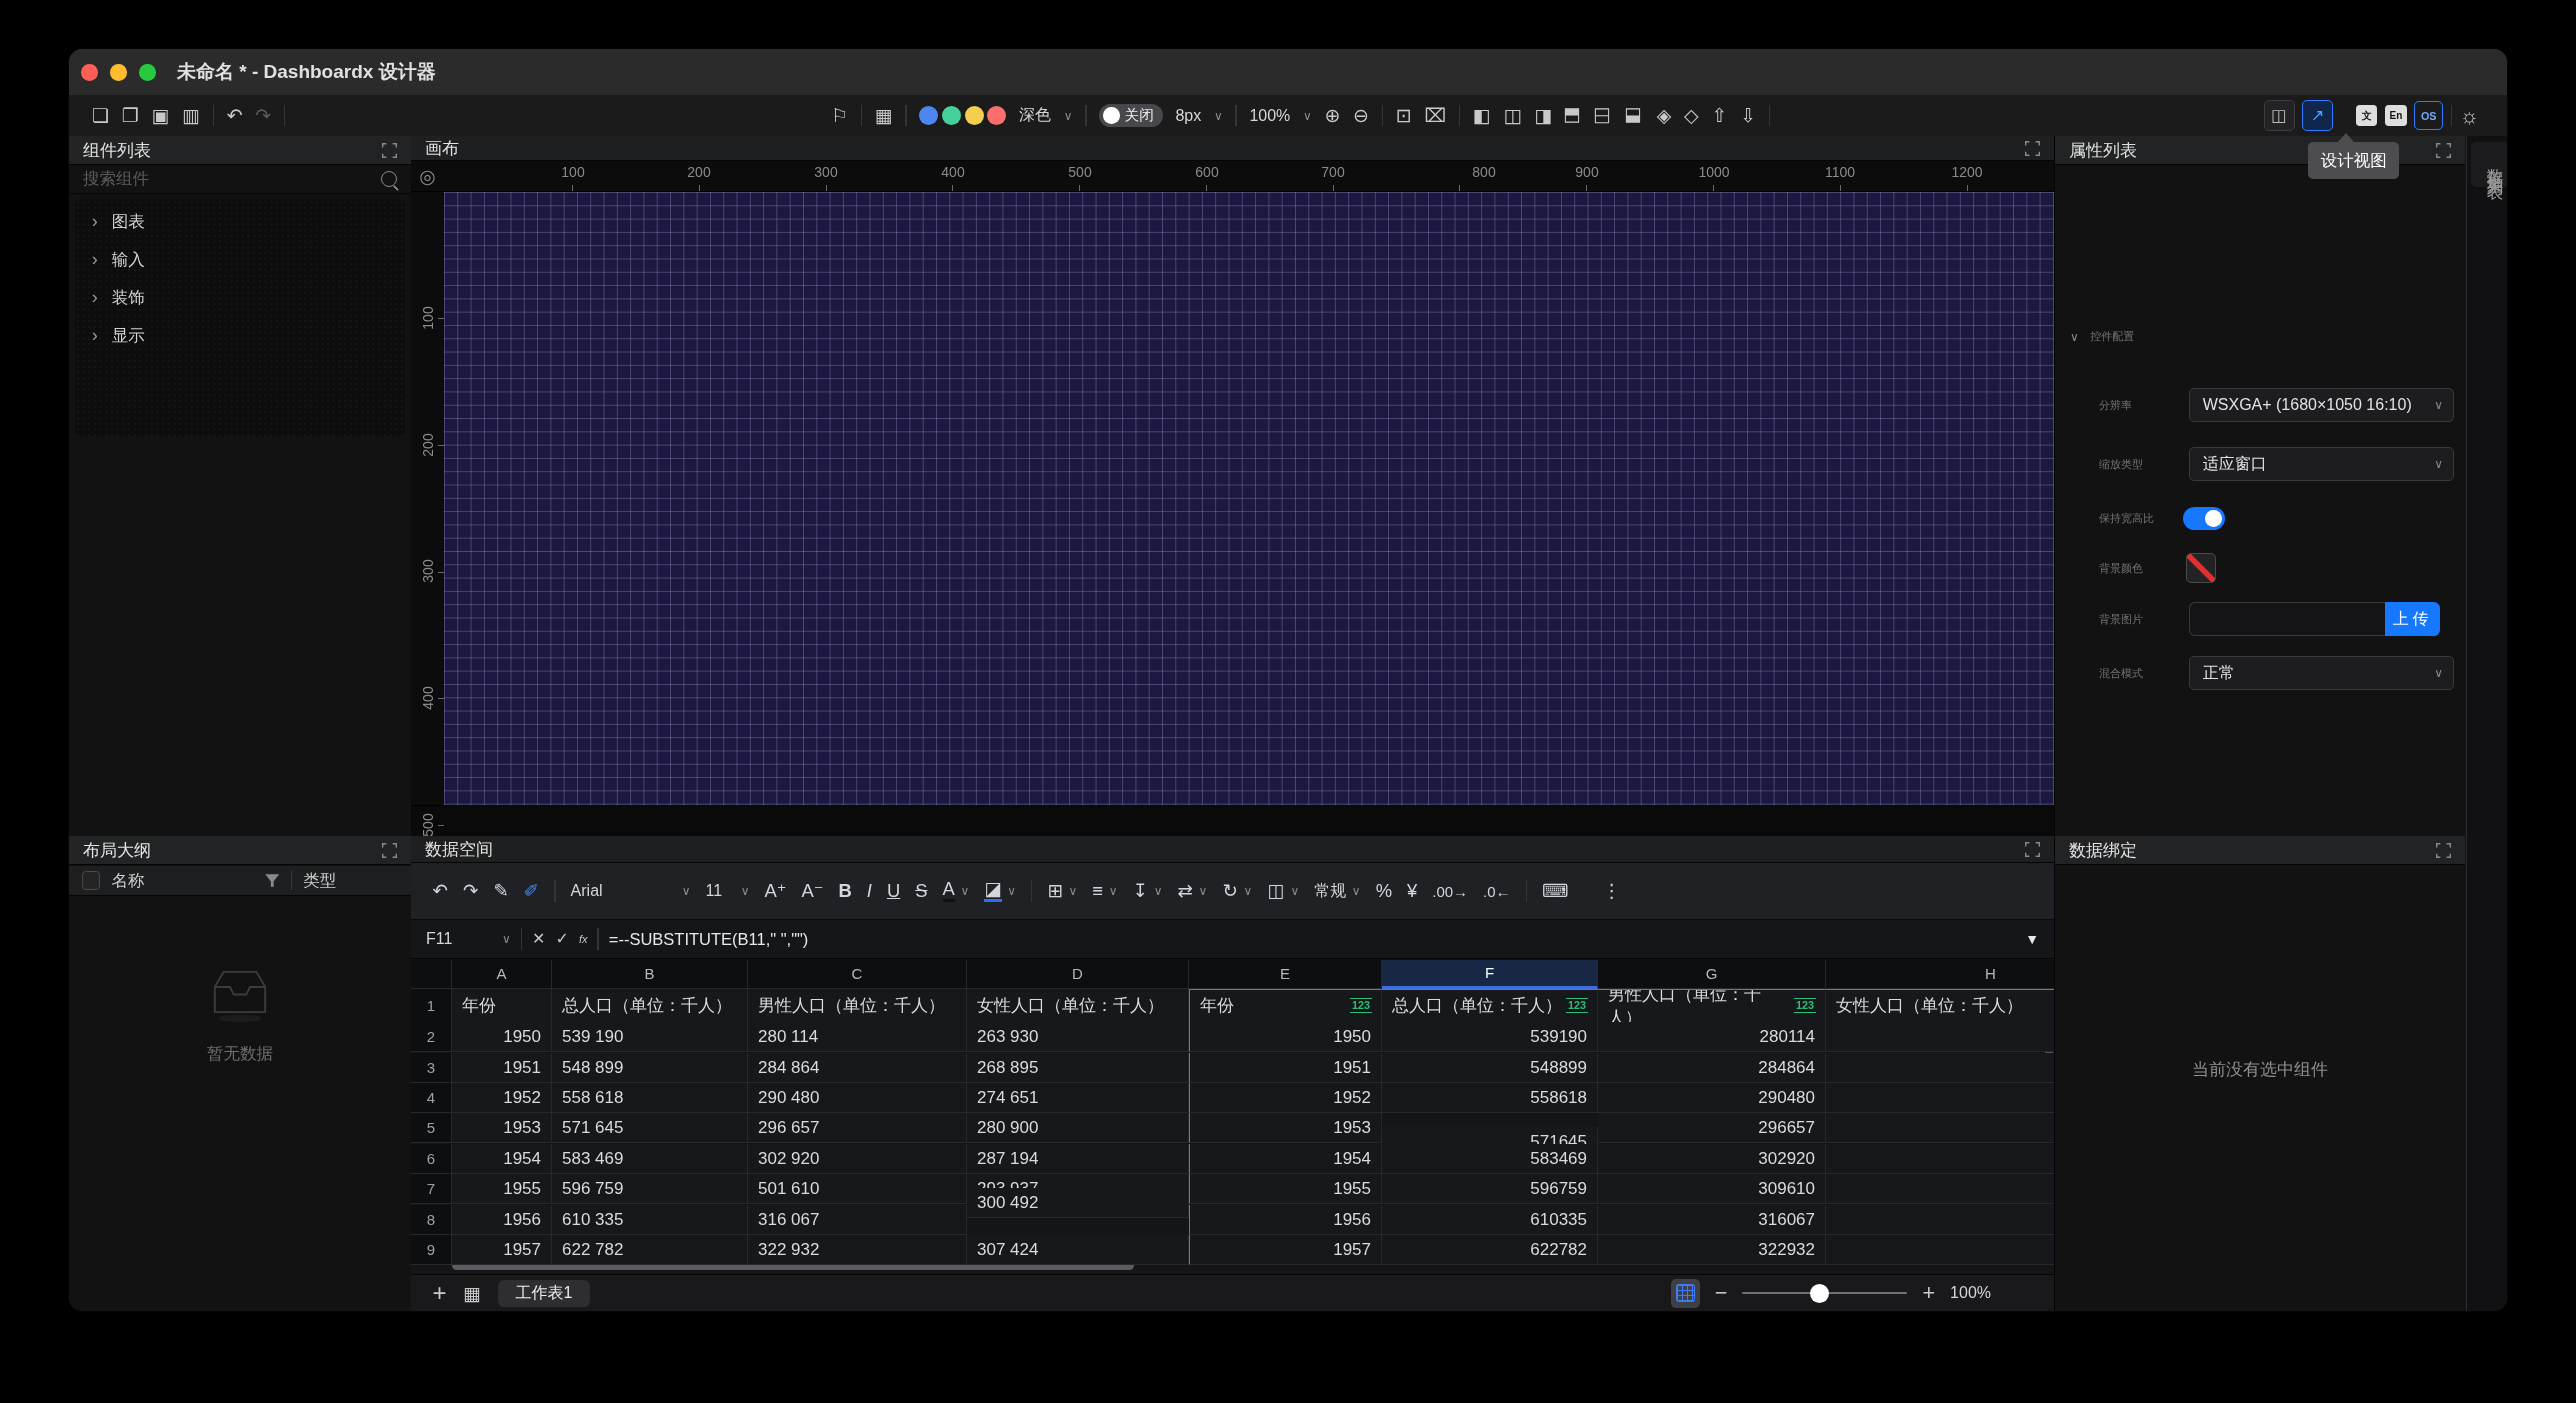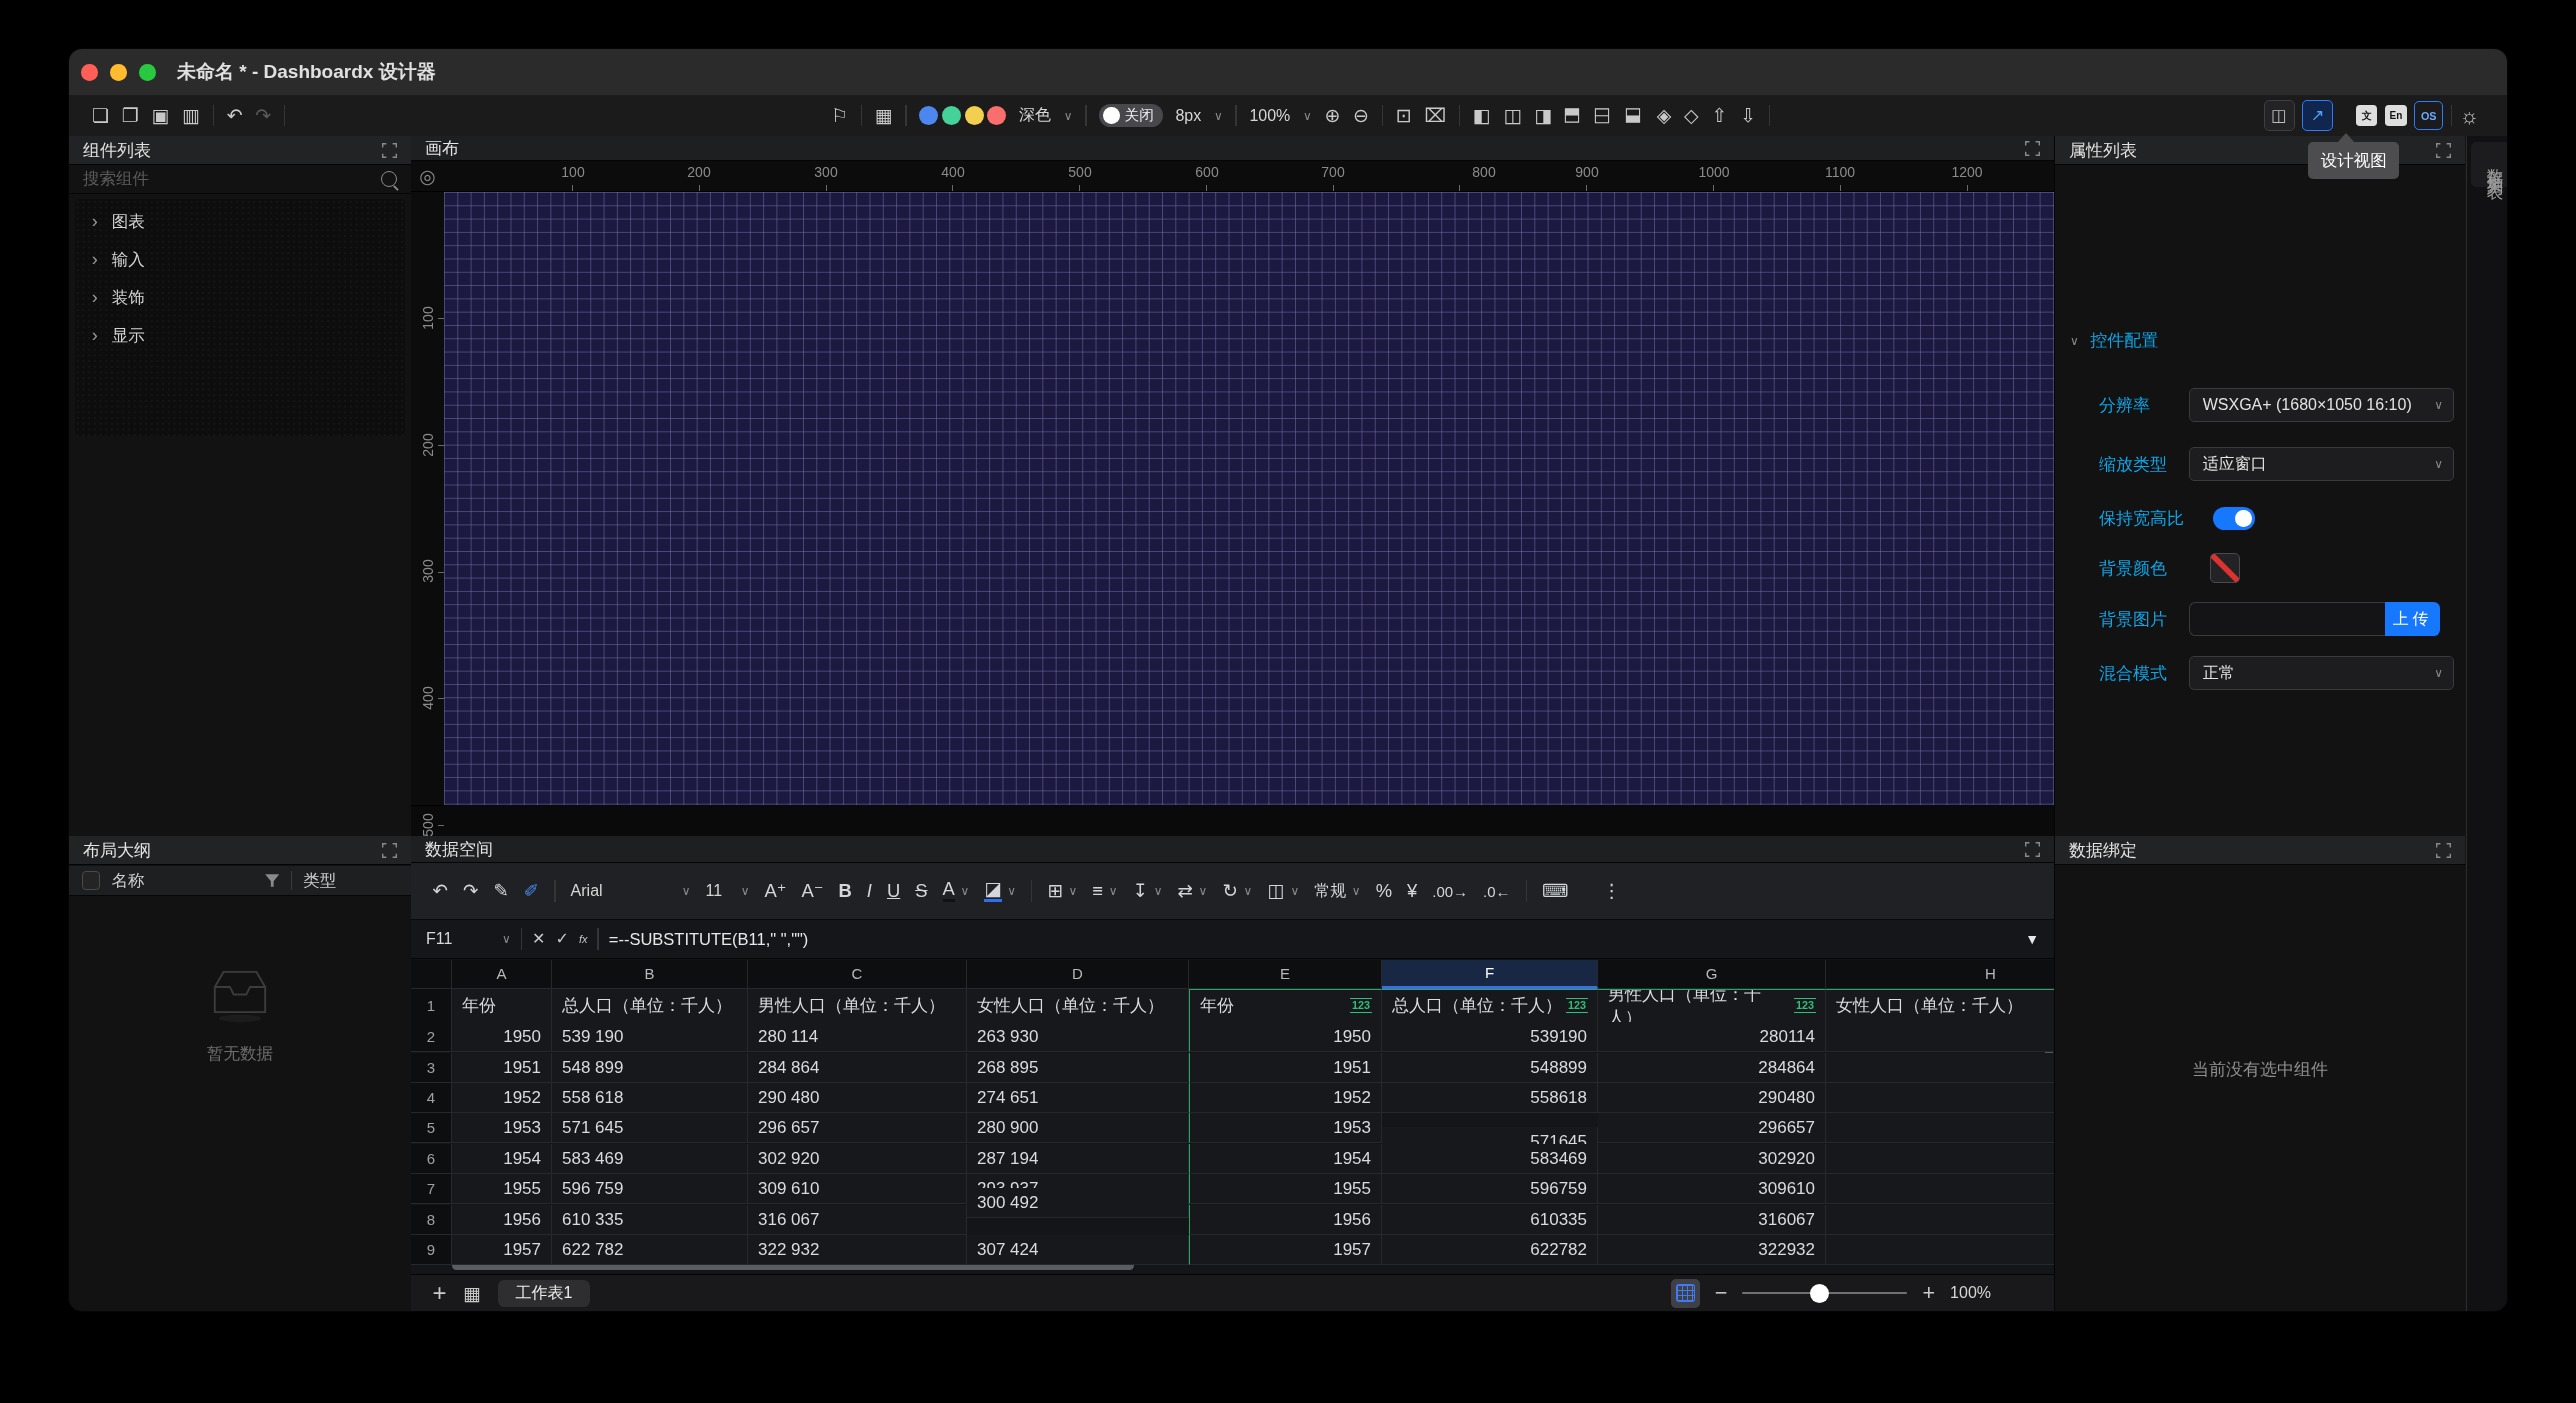--- a/index.html
+++ b/index.html
@@ -55,21 +55,21 @@
   .htick{position:absolute;top:2.5px;font-size:14px;color:#8b8b8b;transform:translateX(-50%);}
   .htickline{position:absolute;bottom:0;width:1.3px;height:5.7px;background:#6a6a6a;}
   .vtick{position:absolute;left:2.5px;font-size:14px;color:#8b8b8b;transform:rotate(-90deg);transform-origin:center;}
   .vtickline{position:absolute;right:0;width:5.7px;height:1.3px;background:#6a6a6a;}
   .grid{position:absolute;background-color:#1c1940;
         background-image:linear-gradient(rgba(145,140,200,.40) 0.6px,transparent 0.6px),
                          linear-gradient(90deg,rgba(145,140,200,.40) 0.6px,transparent 0.6px);
         background-size:13.3px 13.3px;}
   .eyecorner{position:absolute;display:flex;align-items:center;justify-content:center;font-size:19px;color:#8a8a8a;}
   .prow{position:absolute;display:flex;align-items:center;}
-  .plabel{font-size:17px;color:#0ea5e9;}
+  .plabel{font-size:11px;color:#737373;}
   .psel{background:#1d1d1f;border:1.3px solid #3a3a3c;border-radius:5px;height:34px;display:flex;align-items:center;
         justify-content:space-between;padding:0 10px 0 12.7px;font-size:16px;color:#e2e2e2;box-sizing:border-box;}
   .toggle{width:42px;height:23px;background:#1677ff;border-radius:11.4px;position:relative;}
   .toggle::after{content:"";position:absolute;right:3.2px;top:3.2px;width:16.5px;height:16.5px;border-radius:50%;background:#fff;}
   .swatch{width:28px;height:28px;border:1.3px solid #4a4a4c;border-radius:5px;background:#232325;
           background-image:linear-gradient(45deg,transparent 42%,#e03131 44%,#e03131 56%,transparent 58%);}
   .upl-input{width:196px;height:34px;background:#141416;border:1.3px solid #3a3a3c;border-right:none;border-radius:6.3px 0 0 6.3px;box-sizing:border-box;}
   .upl-btn{width:55px;height:34px;background:#1677ff;border-radius:0 6.3px 6.3px 0;color:#fff;font-size:16px;
            display:flex;align-items:center;justify-content:center;letter-spacing:3.8px;}
   
@@ -471,21 +471,21 @@
           <div class="cell al" style="left: 141px; width: 196px; top: 184px; height: 30px;">583 469</div>
           <div class="cell al" style="left: 337px; width: 219px; top: 184px; height: 30px;">302 920</div>
           <div class="cell al" style="left: 556px; width: 222px; top: 184px; height: 30px;">287 194</div>
           <div class="cell ar greenL" style="left: 778px; width: 193px; top: 184px; height: 30px;">1954</div>
           <div class="cell ar" style="left: 971px; width: 216px; top: 184px; height: 30px;">583469</div>
           <div class="cell ar" style="left: 1187px; width: 228px; top: 184px; height: 30px;">302920</div>
           <div class="cell ar" style="left: 1415px; width: 330px; top: 184px; height: 30px;">287194</div>
           <div class="cell rownum" style="left: 0px; width: 41px; top: 214px; height: 30px;">7</div>
           <div class="cell ar" style="left: 41px; width: 100px; top: 214px; height: 30px;">1955</div>
           <div class="cell al" style="left: 141px; width: 196px; top: 214px; height: 30px;">596 759</div>
-          <div class="cell al" style="left: 337px; width: 219px; top: 214px; height: 30px;">309 610</div>
+          <div class="cell al" style="left: 337px; width: 219px; top: 214px; height: 30px;">501 610</div>
           <div class="cell al" style="left: 556px; width: 222px; top: 214px; height: 30px;">293 937</div>
           <div class="cell ar greenL" style="left: 778px; width: 193px; top: 214px; height: 30px;">1955</div>
           <div class="cell ar" style="left: 971px; width: 216px; top: 214px; height: 30px;">596759</div>
           <div class="cell ar" style="left: 1187px; width: 228px; top: 214px; height: 30px;">309610</div>
           <div class="cell ar" style="left: 1415px; width: 330px; top: 214px; height: 30px;">293937</div>
           <div class="cell rownum" style="left: 0px; width: 41px; top: 245px; height: 30px;">8</div>
           <div class="cell ar" style="left: 41px; width: 100px; top: 245px; height: 30px;">1956</div>
           <div class="cell al" style="left: 141px; width: 196px; top: 245px; height: 30px;">610 335</div>
           <div class="cell al" style="left: 337px; width: 219px; top: 245px; height: 30px;">316 067</div>
           <div class="cell al" style="left: 556px; width: 222px; top: 228px; height: 30px;">300 492</div>

